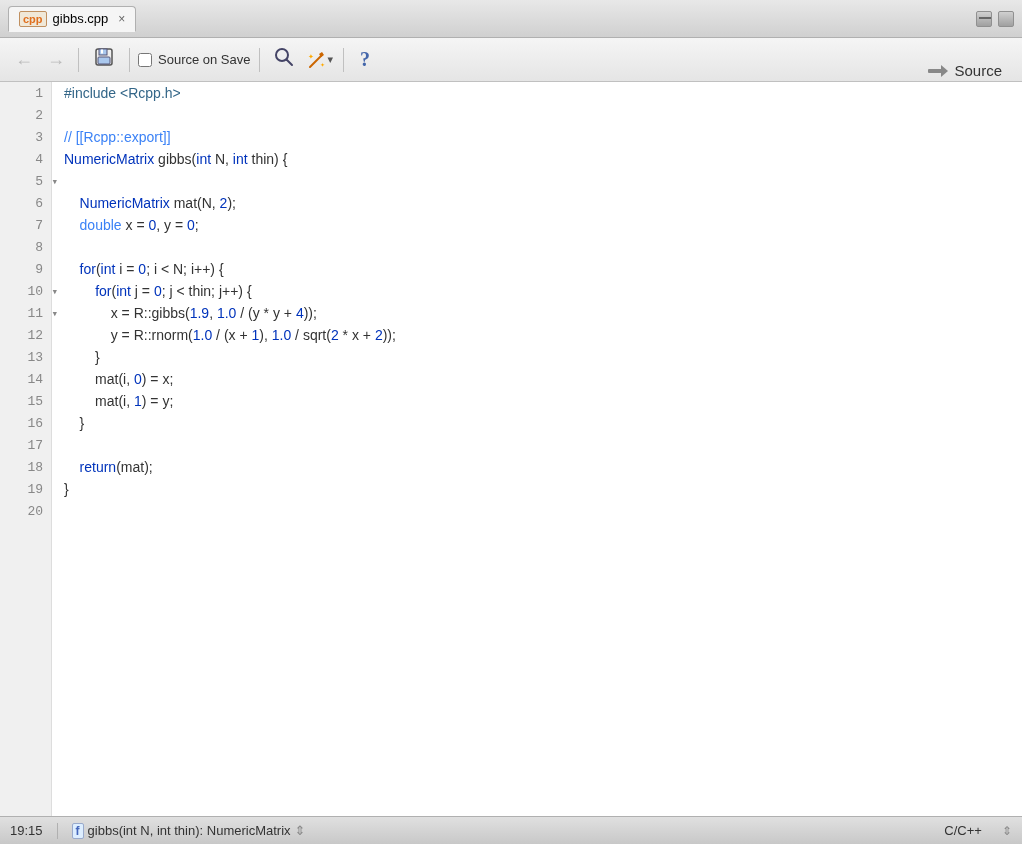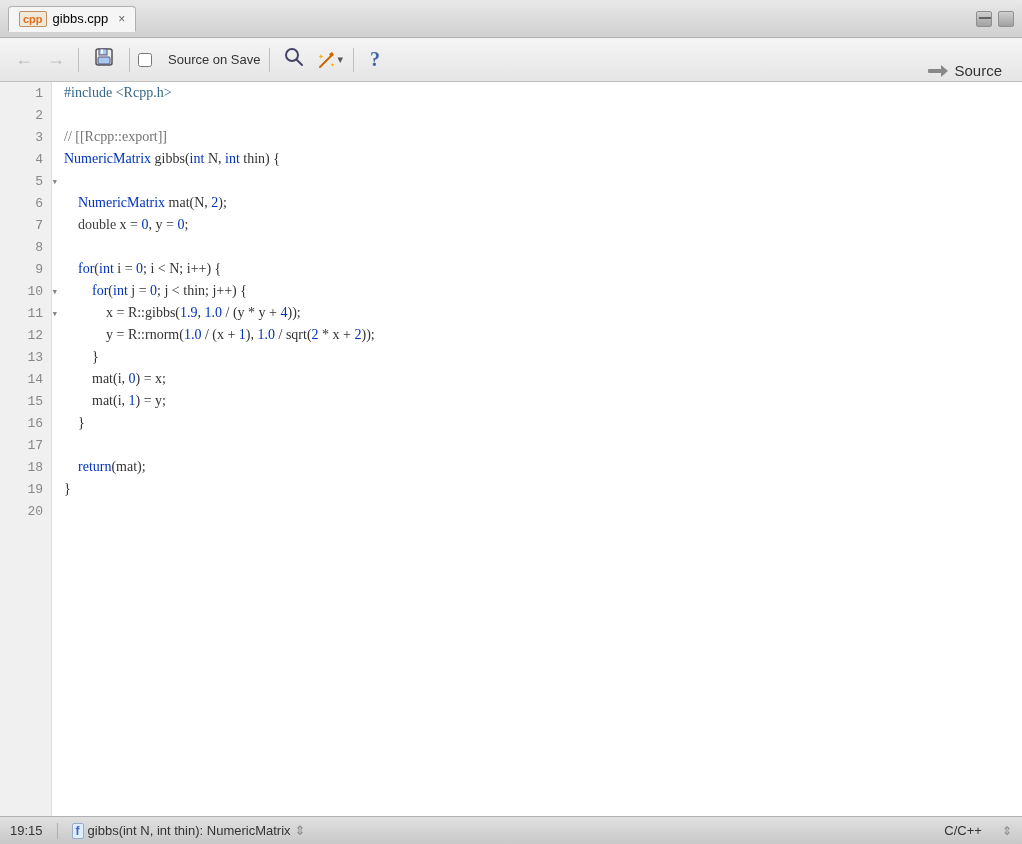--- a/index.html
+++ b/index.html
@@ -109,21 +109,21 @@
       cursor: pointer;
       padding: 3px 6px;
       border-radius: 3px;
       font-size: 18px;
       color: #555;
     }
 
     .source-on-save {
       display: flex;
       align-items: center;
-      gap: 16px;
+      gap: 6px;
       font-family: -apple-system, sans-serif;
       font-size: 13px;
       color: #333;
     }
 
     .source-on-save input[type="checkbox"] {
       width: 14px;
       height: 14px;
     }
 
@@ -216,21 +216,21 @@
       color: #888;
       width: 12px;
     }
 
     .code-content {
       flex: 1;
       padding: 0 0 0 12px;
       overflow: auto;
       font-size: 14px;
       line-height: 22px;
-      font-family: Liberation Serif, serif;
+      font-family: Liberation Sans, sans-serif;
       color: #333;
     }
 
     .code-line {
       height: 22px;
       white-space: pre;
       display: block;
     }
 
     
@@ -364,25 +364,25 @@
       <div class="line-num">15</div>
       <div class="line-num">16</div>
       <div class="line-num">17</div>
       <div class="line-num">18</div>
       <div class="line-num">19</div>
       <div class="line-num">20</div>
     </div>
   <div class="code-content" id="code-content">
       <div class="code-line"><span style="color: rgb(51, 102, 136);">#include &lt;Rcpp.h&gt;</span></div>
       <div class="code-line">&nbsp;</div>
-      <div class="code-line"><span style="color: #737373;">// [[Rcpp::export]]</span></div>
+      <div class="code-line"><span style="color: #3b82f6;">// [[Rcpp::export]]</span></div>
       <div class="code-line"><span style="color: rgb(0, 51, 187); font-weight: normal;">NumericMatrix</span><span style="color: rgb(51, 51, 51);"> gibbs(</span><span style="color: rgb(0, 51, 187); font-weight: normal;">int</span><span style="color: rgb(51, 51, 51);"> N, </span><span style="color: rgb(0, 51, 187); font-weight: normal;">int</span><span style="color: rgb(51, 51, 51);"> thin) {</span></div>
       <div class="code-line">&nbsp;</div>
       <div class="code-line"><span style="color: rgb(51, 51, 51);">    </span><span style="color: rgb(0, 51, 187); font-weight: normal;">NumericMatrix</span><span style="color: rgb(51, 51, 51);"> mat(N, </span><span style="color: rgb(0, 51, 187);">2</span><span style="color: rgb(51, 51, 51);">);</span></div>
-      <div class="code-line"><span style="color: rgb(51, 51, 51);">    </span><span style="color: #404040; font-weight: normal;">double</span><span style="color: rgb(51, 51, 51);"> x = </span><span style="color: rgb(0, 51, 187);">0</span><span style="color: rgb(51, 51, 51);">, y = </span><span style="color: rgb(0, 51, 187);">0</span><span style="color: rgb(51, 51, 51);">;</span></div>
+      <div class="code-line"><span style="color: rgb(51, 51, 51);">    </span><span style="color: #3b82f6; font-weight: normal;">double</span><span style="color: rgb(51, 51, 51);"> x = </span><span style="color: rgb(0, 51, 187);">0</span><span style="color: rgb(51, 51, 51);">, y = </span><span style="color: rgb(0, 51, 187);">0</span><span style="color: rgb(51, 51, 51);">;</span></div>
       <div class="code-line">&nbsp;</div>
       <div class="code-line"><span style="color: rgb(51, 51, 51);">    </span><span style="color: rgb(0, 51, 187); font-weight: normal;">for</span><span style="color: rgb(51, 51, 51);">(</span><span style="color: rgb(0, 51, 187); font-weight: normal;">int</span><span style="color: rgb(51, 51, 51);"> i = </span><span style="color: rgb(0, 51, 187);">0</span><span style="color: rgb(51, 51, 51);">; i &lt; N; i++) {</span></div>
       <div class="code-line"><span style="color: rgb(51, 51, 51);">        </span><span style="color: rgb(0, 51, 187); font-weight: normal;">for</span><span style="color: rgb(51, 51, 51);">(</span><span style="color: rgb(0, 51, 187); font-weight: normal;">int</span><span style="color: rgb(51, 51, 51);"> j = </span><span style="color: rgb(0, 51, 187);">0</span><span style="color: rgb(51, 51, 51);">; j &lt; thin; j++) {</span></div>
       <div class="code-line"><span style="color: rgb(51, 51, 51);">            x = R::gibbs(</span><span style="color: rgb(0, 51, 187);">1.9</span><span style="color: rgb(51, 51, 51);">, </span><span style="color: rgb(0, 51, 187);">1.0</span><span style="color: rgb(51, 51, 51);"> / (y * y + </span><span style="color: rgb(0, 51, 187);">4</span><span style="color: rgb(51, 51, 51);">));</span></div>
       <div class="code-line"><span style="color: rgb(51, 51, 51);">            y = R::rnorm(</span><span style="color: rgb(0, 51, 187);">1.0</span><span style="color: rgb(51, 51, 51);"> / (x + </span><span style="color: rgb(0, 51, 187);">1</span><span style="color: rgb(51, 51, 51);">), </span><span style="color: rgb(0, 51, 187);">1.0</span><span style="color: rgb(51, 51, 51);"> / sqrt(</span><span style="color: rgb(0, 51, 187);">2</span><span style="color: rgb(51, 51, 51);"> * x + </span><span style="color: rgb(0, 51, 187);">2</span><span style="color: rgb(51, 51, 51);">));</span></div>
       <div class="code-line"><span style="color: rgb(51, 51, 51);">        }</span></div>
       <div class="code-line"><span style="color: rgb(51, 51, 51);">        mat(i, </span><span style="color: rgb(0, 51, 187);">0</span><span style="color: rgb(51, 51, 51);">) = x;</span></div>
       <div class="code-line"><span style="color: rgb(51, 51, 51);">        mat(i, </span><span style="color: rgb(0, 51, 187);">1</span><span style="color: rgb(51, 51, 51);">) = y;</span></div>
       <div class="code-line"><span style="color: rgb(51, 51, 51);">    }</span></div>
       <div class="code-line">&nbsp;</div>

